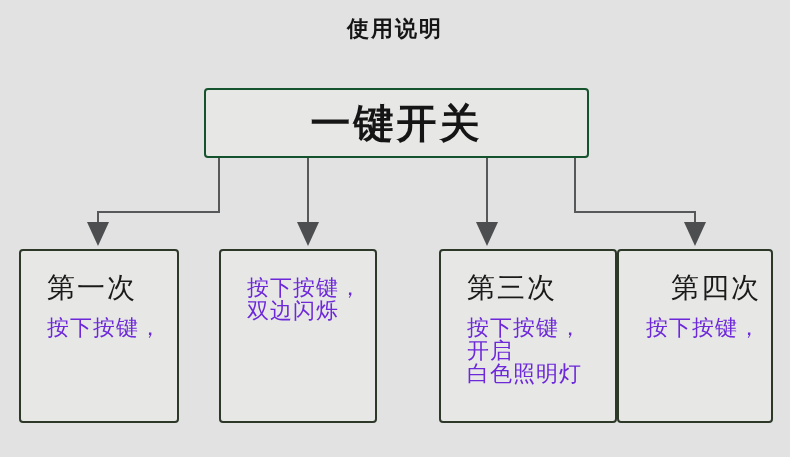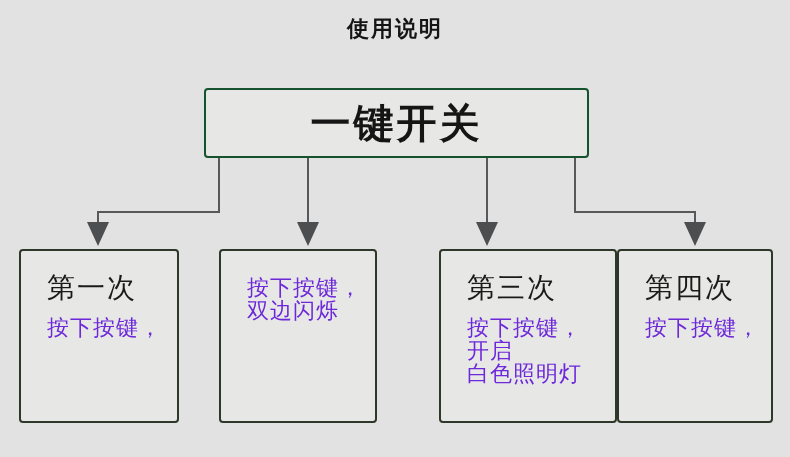--- a/index.html
+++ b/index.html
@@ -57,21 +57,21 @@
     height: 174px;
     box-sizing: border-box;
     border: 2px solid #2e3829;
     border-radius: 4px;
     background: #e7e8e6;
     padding: 17px 10px 0 26px;
   }
   .step-card.c1 { left: 19px;  width: 160px; }
   .step-card.c2 { left: 219px; width: 158px; }
   .step-card.c3 { left: 415px; width: 178px; margin-left: 24px; }
-  .step-card.c4 { left: 617px; width: 156px; }
+  .step-card.c4 { left: 617px; width: 156px; text-align: right; }
   .step-title {
     font-size: 28px;
     font-weight: normal;
     color: #1a1a1a;
     line-height: 40px;
     letter-spacing: 2px;
     margin: 0;
   }
   .step-desc {
     margin-top: 8px;

